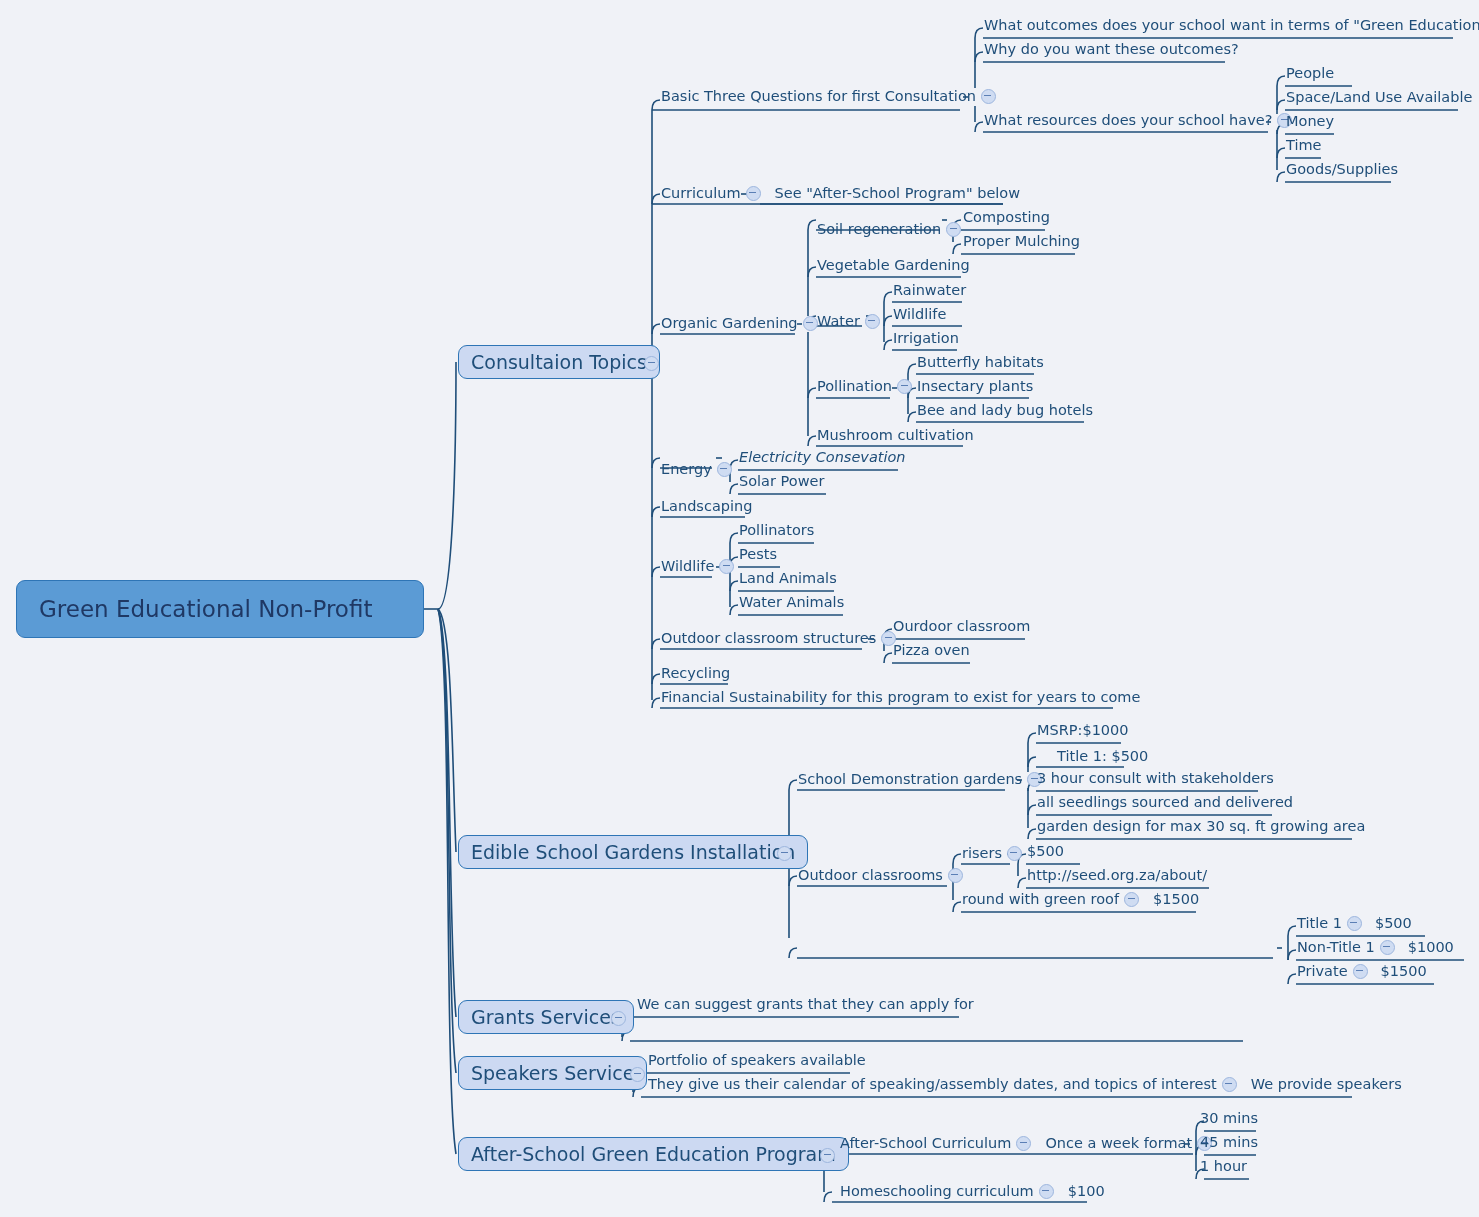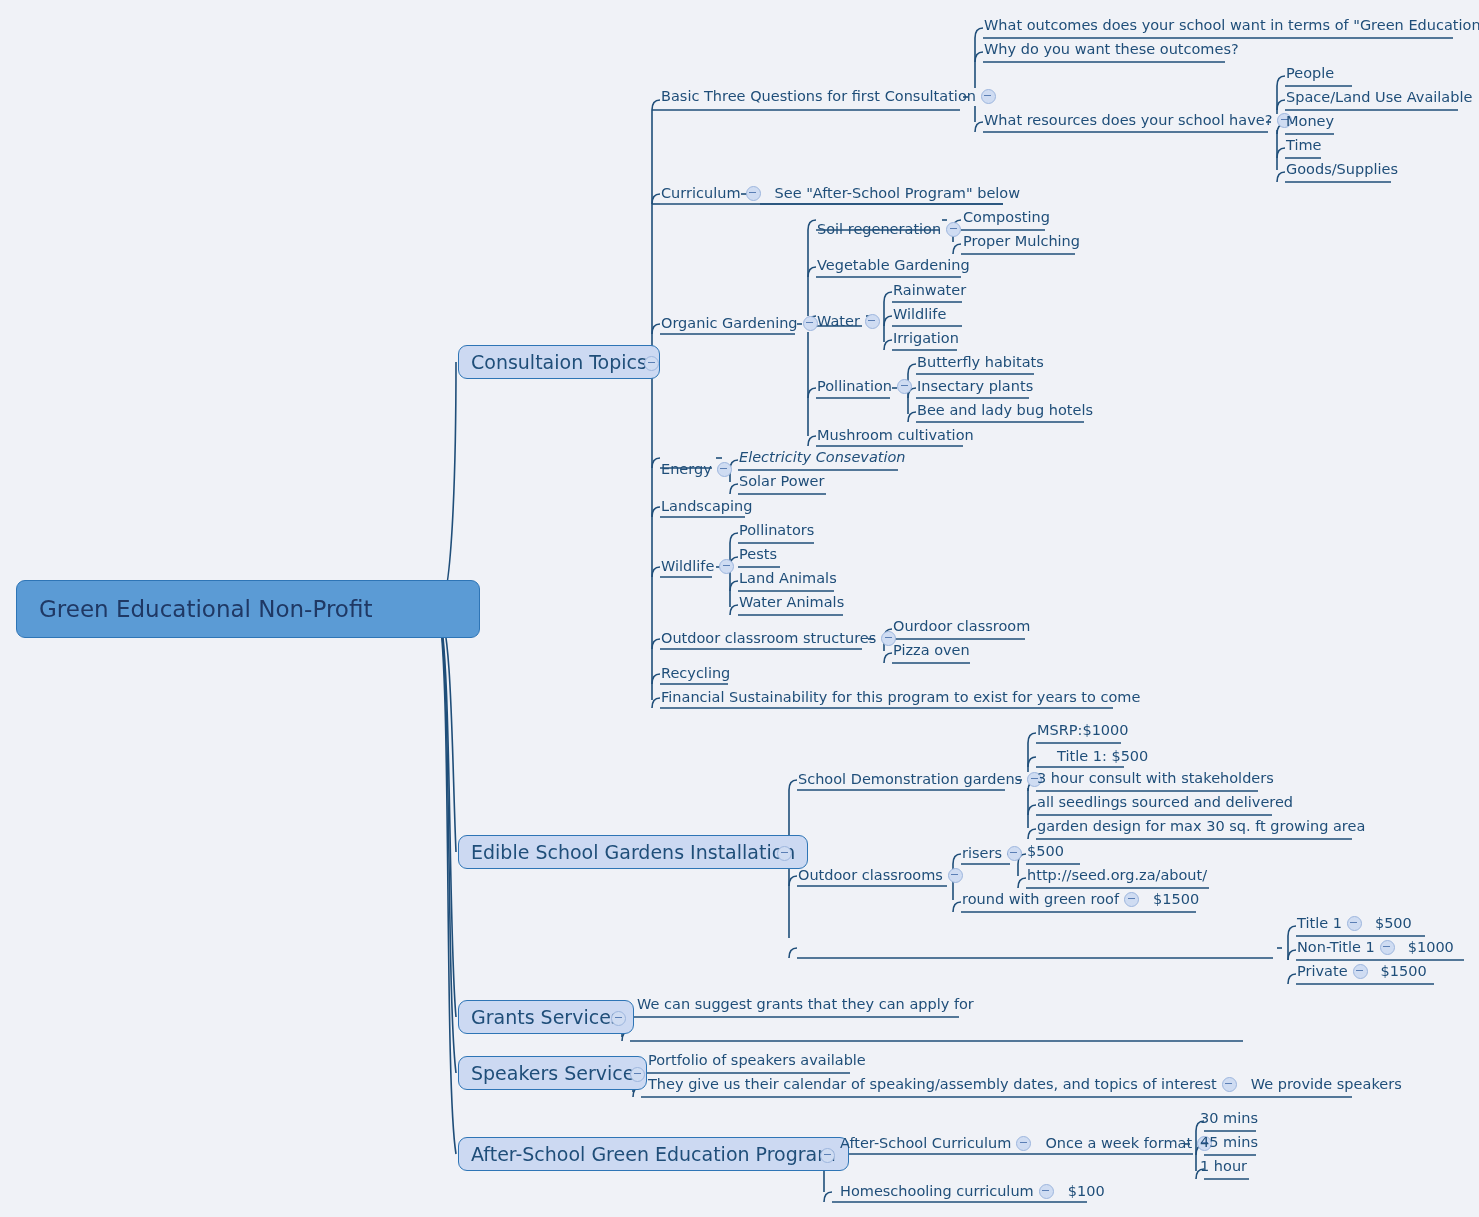--- a/index.html
+++ b/index.html
@@ -261,21 +261,21 @@
   <path d="M1185,1144 L1190,1144"></path>
   <path d="M1196,1131 C1196,1125 1198,1121 1204,1121"></path>
   <path d="M1196,1131 L1196,1171"></path>
   <path d="M1204,1131 L1256,1131"></path>
   <path d="M1196,1155 C1196,1149 1198,1145 1204,1145"></path>
   <path d="M1204,1155 L1256,1155"></path>
   <path d="M1196,1179 C1196,1173 1198,1169 1204,1169"></path>
   <path d="M1204,1179 L1249,1179"></path>
 </svg>
 
-<div class="node root" style="left:16px;top:580px;width:464px;height:58px;display:flex;align-items:center;">
+<div class="node root" style="left:16px;top:580px;width:408px;height:58px;display:flex;align-items:center;">
   <span class="label">Green Educational Non-Profit</span>
 </div>
 
 <div class="node branch" style="left:458px;top:345px;height:34px;display:flex;align-items:center;">
   <span class="label">Consultaion Topics</span>
 </div>
 <span class="toggle" style="position:absolute;left:639px;top:356px;"></span>
 
 <div class="node branch" style="left:458px;top:835px;height:34px;display:flex;align-items:center;">
   <span class="label">Edible School Gardens Installation</span>

